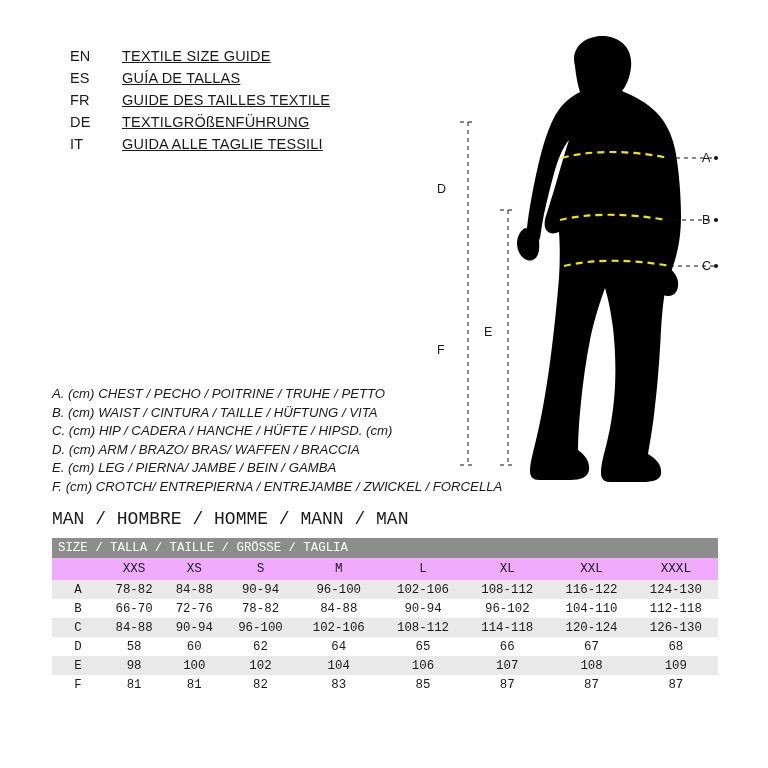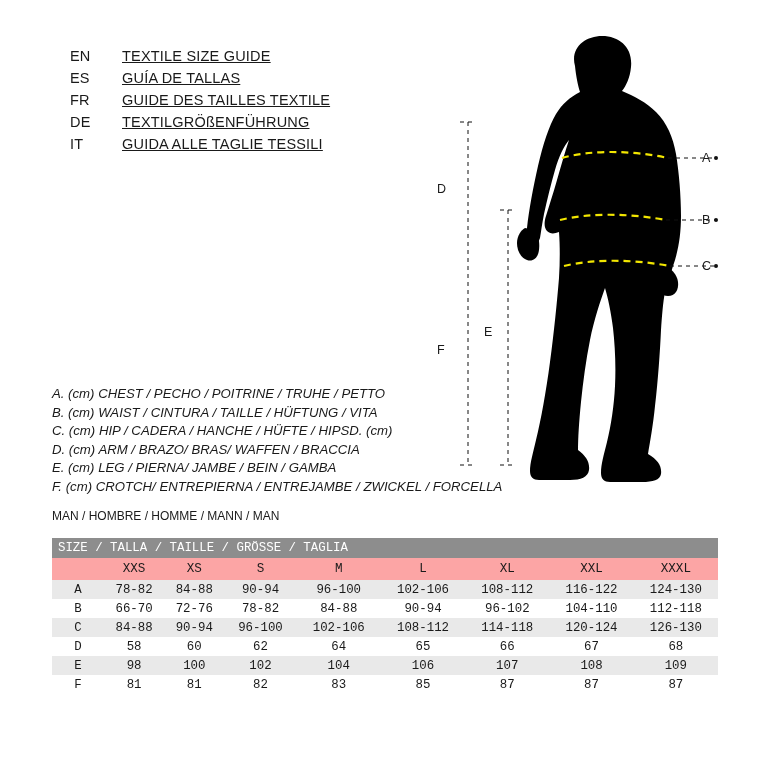--- a/index.html
+++ b/index.html
@@ -55,21 +55,22 @@
   }
   .legend-row {
     font-size: 13.2px;
     line-height: 18.6px;
     white-space: nowrap;
   }
   .man-label {
     position: absolute;
     left: 52px;
     top: 509px;
-    font-size: 12px;
+    font-size: 18px;
+    font-family: Liberation Mono, monospace;
   }
 
   
   .figure-area {
     position: absolute;
     left: 420px;
     top: 30px;
     width: 330px;
     height: 480px;
   }
@@ -106,21 +107,21 @@
   }
   tr.title-row td {
     background: #8d8d8d;
     color: #ffffff;
     text-align: left;
     padding-left: 6px;
     height: 20px;
     font-size: 12.4px;
   }
   tr.head-row td {
-    background: #fca5a5;
+    background: #f0abfc;
     color: #1a1a1a;
     height: 22px;
     font-size: 12.6px;
   }
   tr.band td {
     background: #e9e9e9;
   }
   tr.plain td {
     background: #ffffff;
   }

